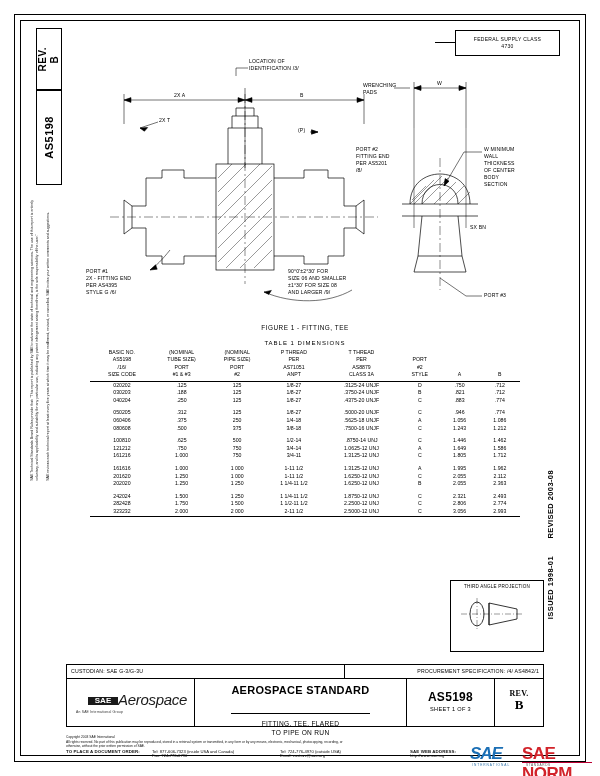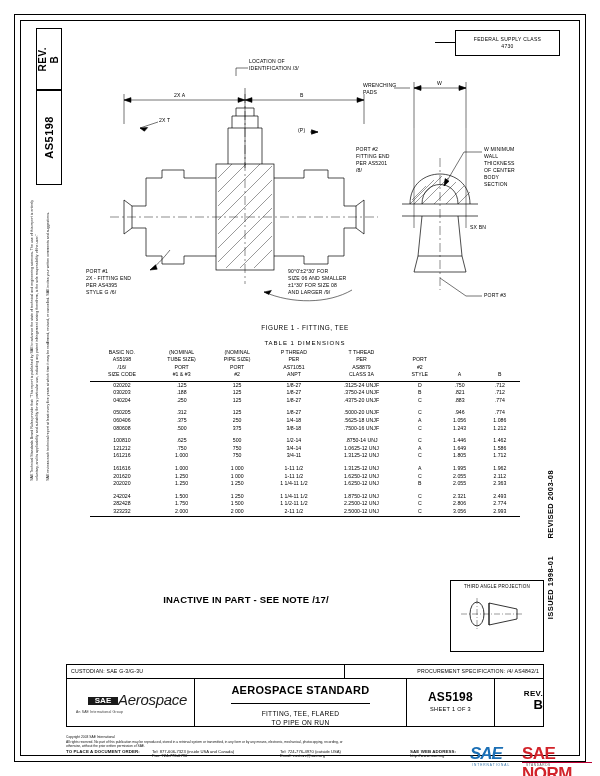--- a/index.html
+++ b/index.html
@@ -78,23 +78,23 @@
       box-sizing:border-box;}
   .tb-row1{display:flex;height:13px;border-bottom:1px solid #000;}
   .tb-cust{width:278px;border-right:1px solid #000;box-sizing:border-box;
            font-size:5.2px;padding:3px 0 0 4px;letter-spacing:.2px;}
   .tb-proc{flex:1;font-size:5.2px;padding:3px 4px 0 0;text-align:right;letter-spacing:.2px;}
   .tb-row2{display:flex;height:47px;}
   .tb-logo{width:128px;border-right:1px solid #000;box-sizing:border-box;
            position:relative;}
   .tb-mid{flex:1;border-right:1px solid #000;box-sizing:border-box;text-align:center;}
   .tb-as{width:88px;border-right:1px solid #000;box-sizing:border-box;text-align:center;}
-  .tb-rev{width:48px;text-align:right;box-sizing:border-box;}
+  .tb-rev{width:48px;text-align:center;box-sizing:border-box;font-family:Liberation Serif, serif;}
   .tb-aero{font-size:11px;font-weight:bold;letter-spacing:.3px;margin-top:5px;
-           display:inline-block;border-bottom:1.2px solid #000;padding-bottom:7px;}
+           display:inline-block;border-bottom:1.2px solid #000;padding-bottom:17px;}
   .tb-sub{font-size:6.6px;line-height:9px;margin-top:5px;letter-spacing:.3px;}
   .tb-asnum{font-size:12px;font-weight:bold;margin-top:11px;letter-spacing:.3px;}
   .tb-sheet{font-size:5.6px;margin-top:2px;letter-spacing:.3px;}
   .tb-revl{font-size:8px;font-weight:bold;margin-top:10px;letter-spacing:.3px;}
   .tb-revb{font-size:13px;font-weight:bold;line-height:14px;}
 
   
   .sae-mark{position:absolute;left:21px;top:12px;font-size:14px;font-weight:bold;
             font-style:italic;letter-spacing:-1px;color:#1a1a1a;}
   .sae-mark .bar{display:inline-block;width:30px;height:8px;background:#1a1a1a;
@@ -497,21 +497,20 @@
             <td class="c6">3.056</td>
             <td class="c7">2.993</td>
           </tr>
           <tr class="botrule">
             <td colspan="8"></td>
           </tr>
         </tbody>
     </table>
   </div>
 
-  <div class="inactive">INACTIVE IN PART - SEE NOTE /17/</div>
 
   <div class="tap">
     <div class="tap-t">THIRD ANGLE PROJECTION</div>
     <svg width="92" height="44" viewBox="0 0 92 44">
       <g fill="none" stroke="#000" stroke-width="0.8">
         <ellipse cx="26" cy="24" rx="7" ry="12"></ellipse>
         <line x1="26" y1="8" x2="26" y2="40" stroke-dasharray="6,2,1,2" stroke-width="0.4"></line>
         <path d="M38,13 L66,19 L66,29 L38,35 Z"></path>
         <line x1="38" y1="13" x2="38" y2="35"></line>
         <line x1="10" y1="24" x2="72" y2="24" stroke-dasharray="6,2,1,2" stroke-width="0.4"></line>

